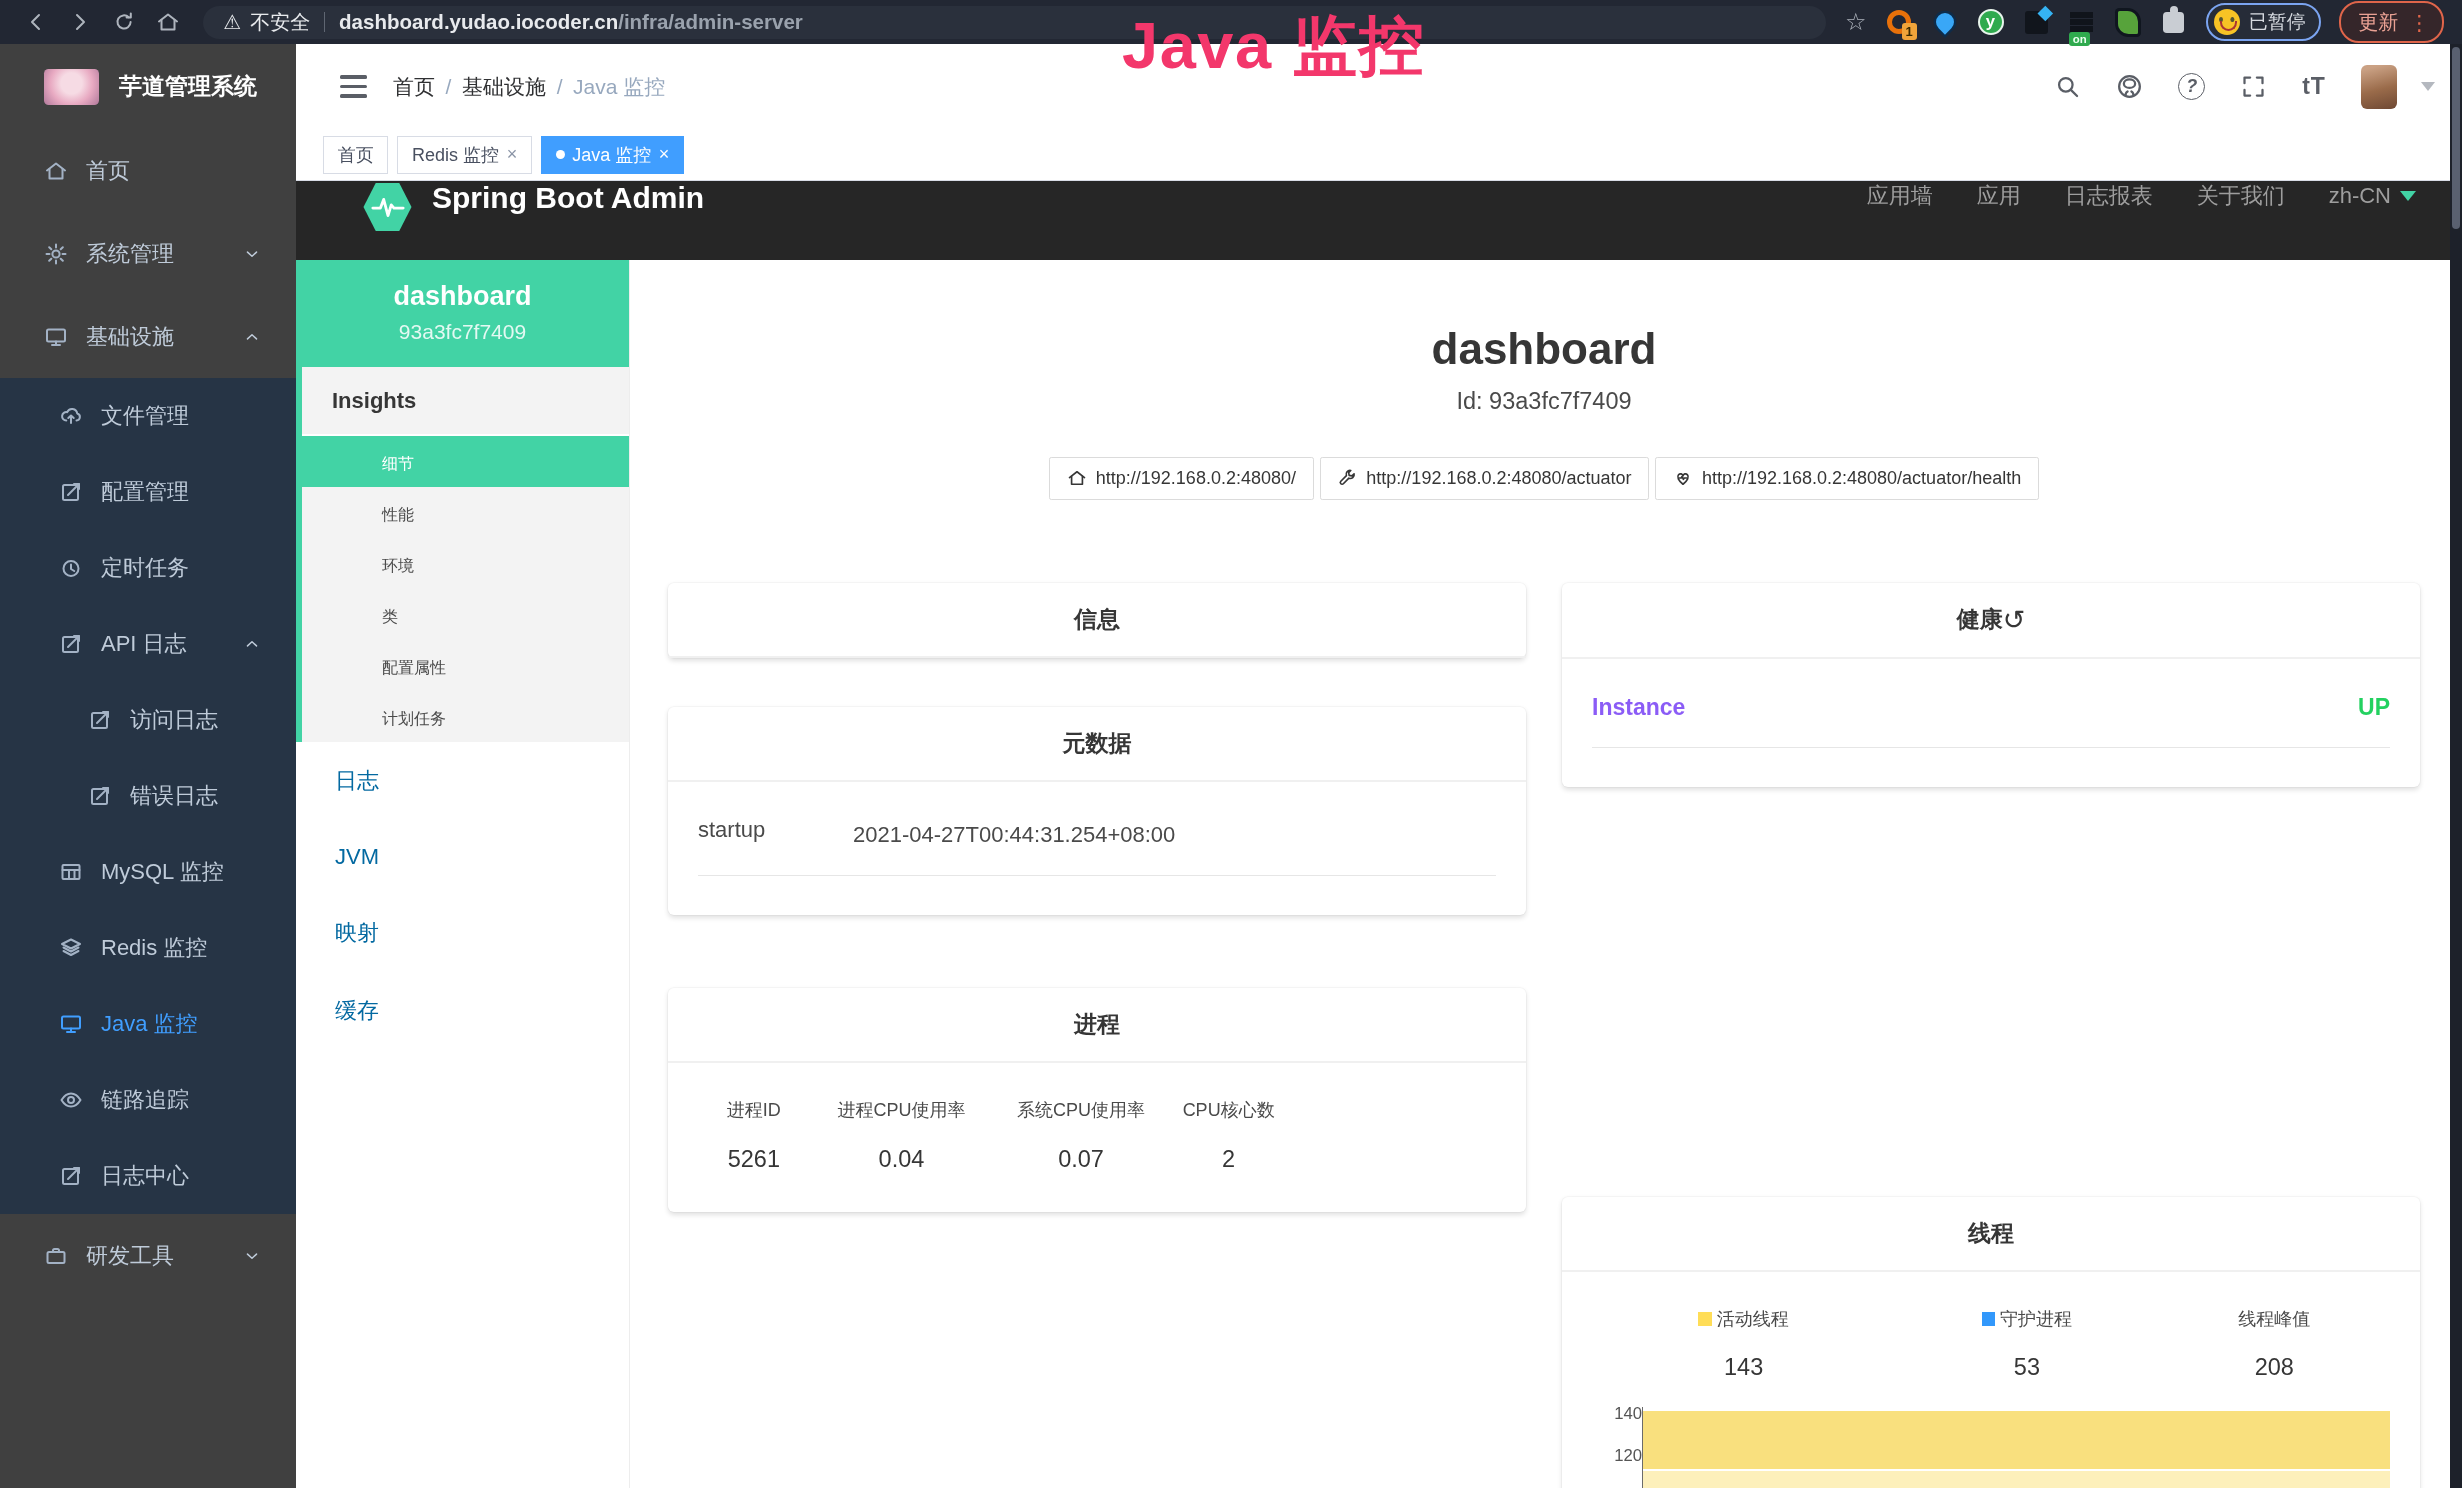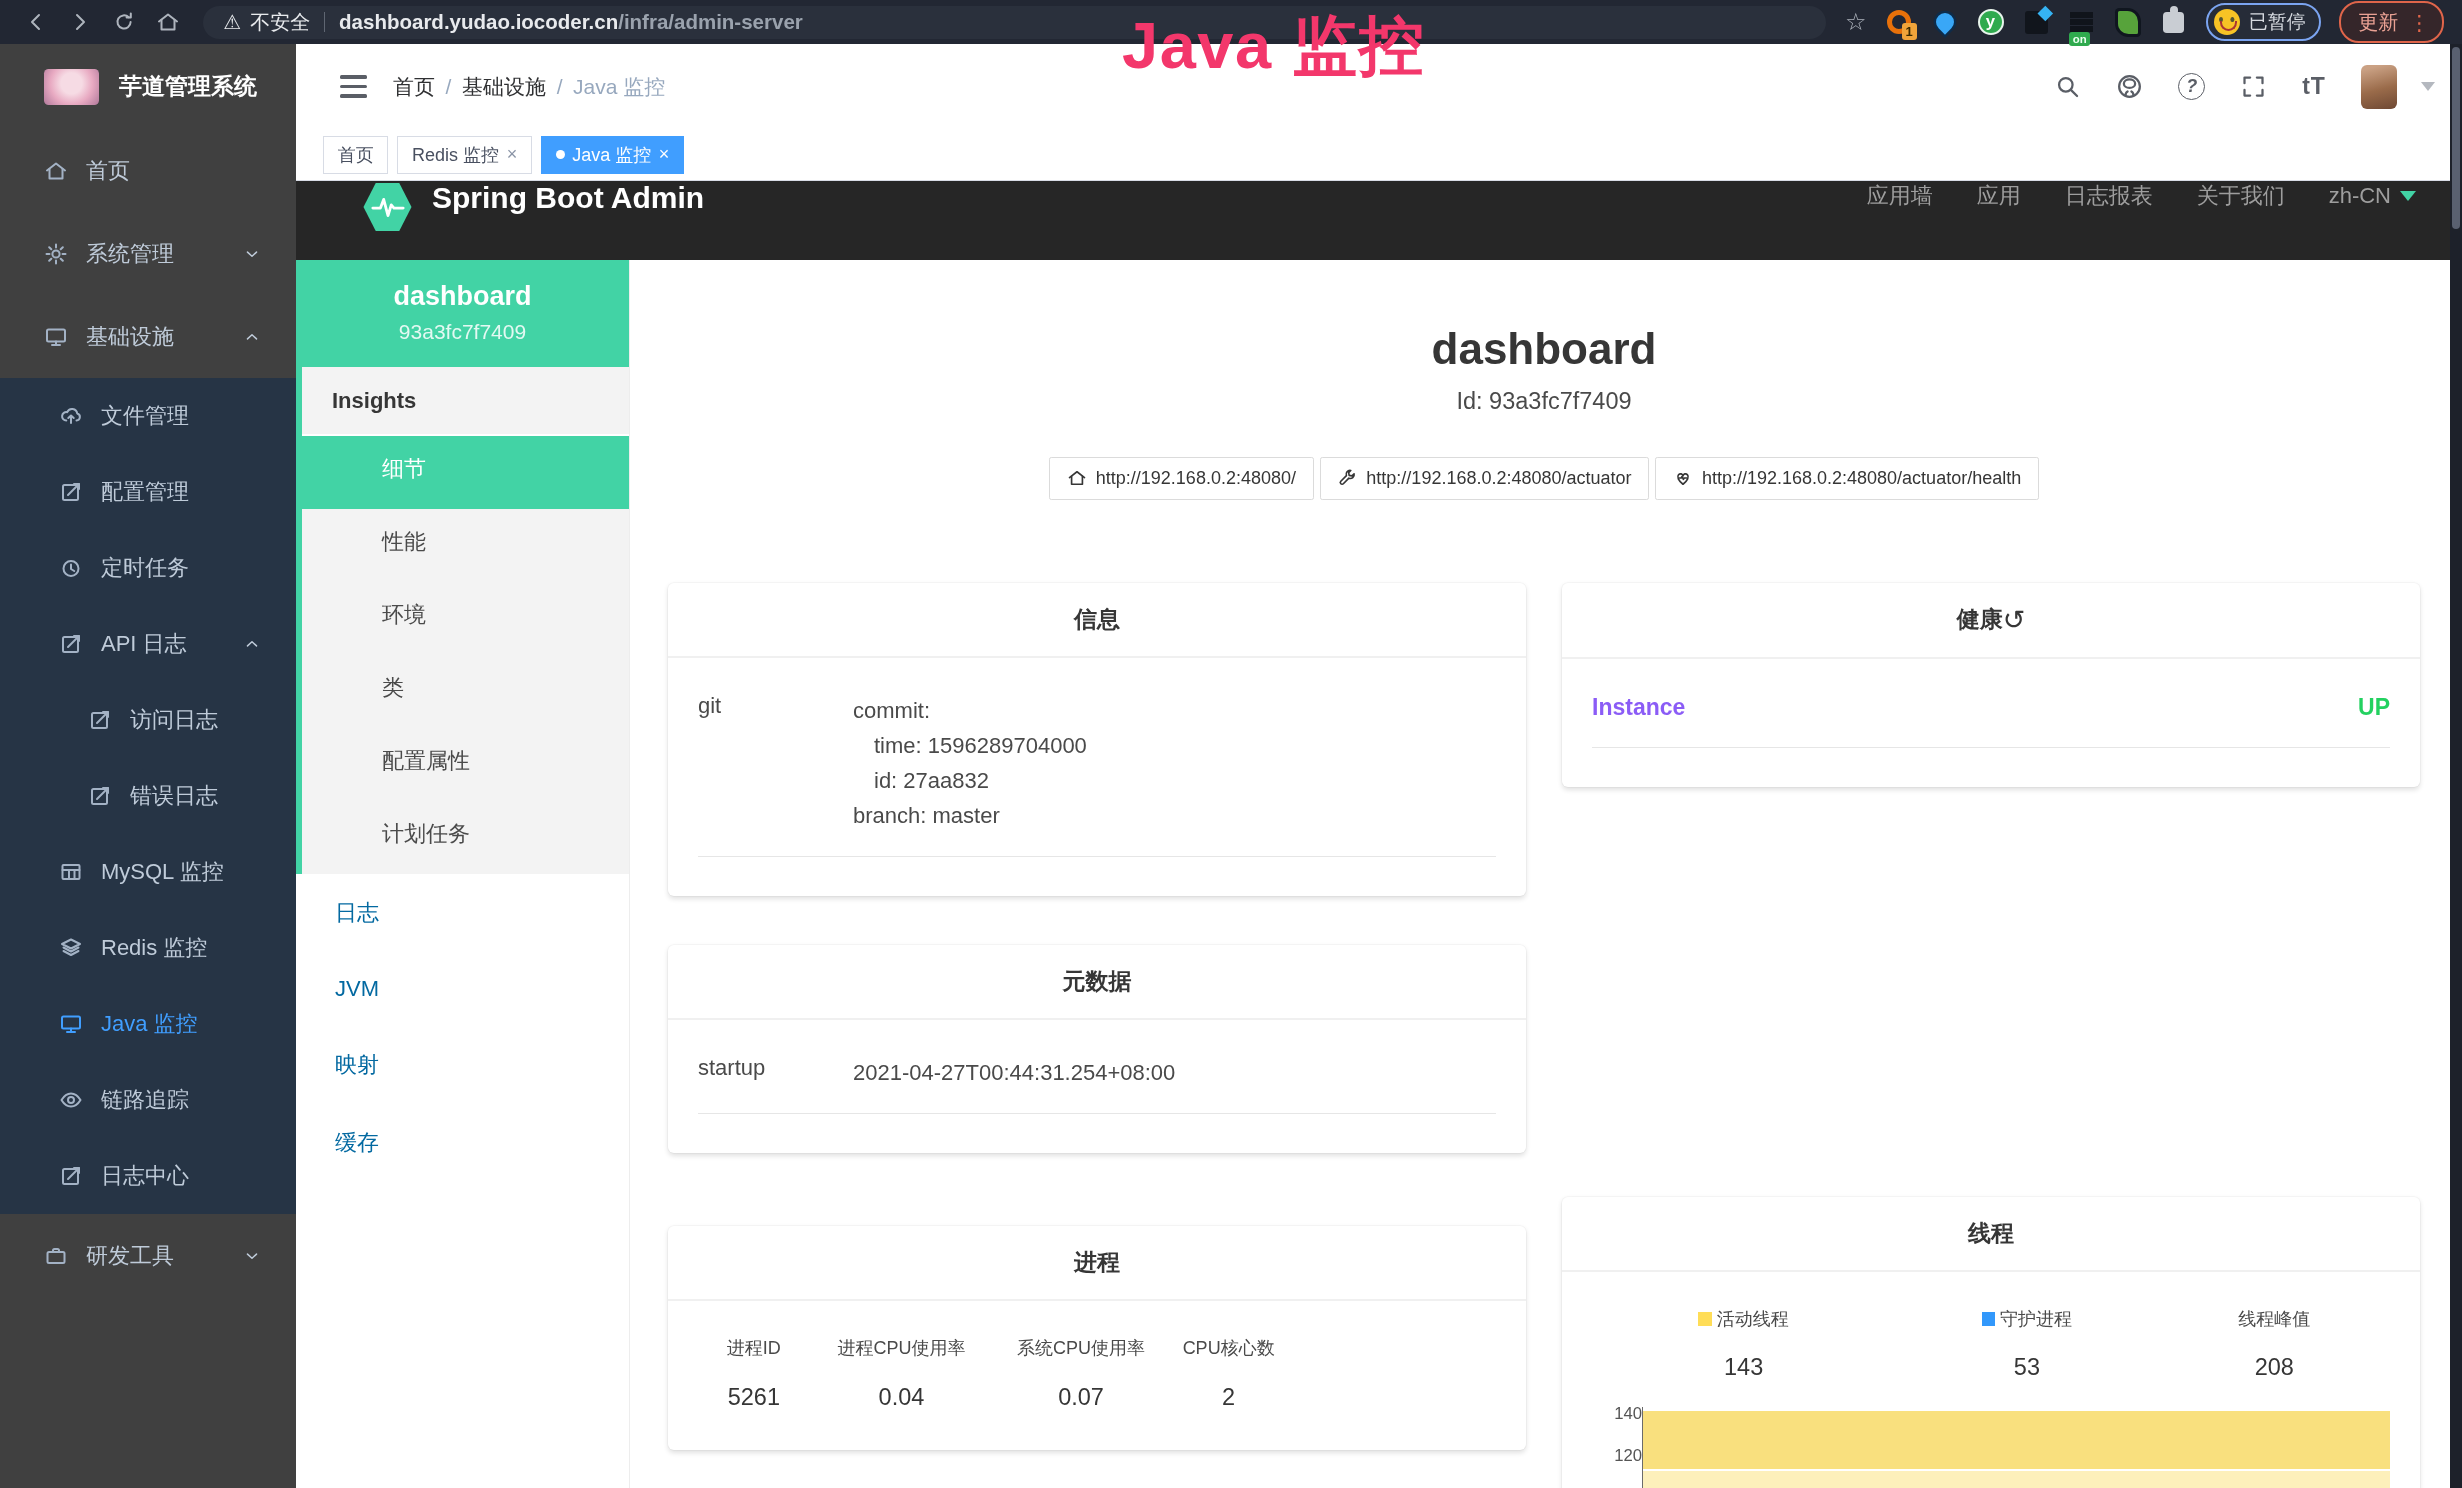--- a/index.html
+++ b/index.html
@@ -108,21 +108,21 @@
   .lang-caret { width:0; height:0; border-left:8.3px solid transparent; border-right:8.3px solid transparent; border-top:10px solid #42d3a5; }
 
   
   .sba-body { flex:1; min-height:0; display:flex; }
   .sba-side { width:334px; flex:none; background:#fff; border-right:0.8px solid #ededed; }
   .inst { background:#42d3a5; color:#fff; text-align:center; padding:21px 7.6px 23px; }
   .inst-name { font-size:27px; font-weight:bold; }
   .inst-id { font-size:21px; margin-top:7.6px; color:rgba(255,255,255,0.85); }
   .side-group { border-left:6.8px solid #42d3a5; background:#f3f3f3; }
   .insights-hd { font-size:22px; font-weight:bold; color:#363636; padding:21px 0 20px 30px; border-bottom:2.3px solid #fff; cursor:pointer; }
-  .sideitem { font-size:22px; color:#4a4a4a; padding:18px 0 25px 80px; cursor:pointer; }
+  .sideitem { font-size:16px; color:#4a4a4a; padding:18px 0 12px 80px; cursor:pointer; }
   .sideitem.active { background:#42d3a5; color:#fff; }
   .rootitem { font-size:22px; color:#0369a1; padding:24px 0 24px 39px; background:#fff; cursor:pointer; }
 
   
   .sba-main { flex:1; min-width:0; background:#fff; padding:64px 42px 0 38px; }
   .main-title { text-align:center; font-size:44px; font-weight:bold; color:#363636; }
   .main-sub { text-align:center; font-size:23.5px; color:#4a4a4a; margin-top:13.7px; }
   .links { display:flex; justify-content:center; gap:6px; margin-top:42px; }
   .link-chip { display:flex; align-items:center; gap:9px; border:0.8px solid #dbdbdb; background:#fff; padding:10px 16.7px;
                font-size:18px; color:#363636; border-radius:2.3px; cursor:pointer; }
@@ -559,31 +559,20 @@
             </span>
           </div>
 
           <div class="grid">
 
             <div class="gcol">
               <section class="card">
                 <div class="card-head">
                     <span>信息</span>
                   </div>
-                <div class="card-body">
-                  <div class="kv-row">
-                    <span class="kv-k">git</span>
-                    <div class="kv-v">
-                      <div>commit:</div>
-                      <div class="ind">time: 1596289704000</div>
-                      <div class="ind">id: 27aa832</div>
-                      <div>branch: master</div>
-                    </div>
-                  </div>
-                </div>
               </section>
 
               <section class="card m-metadata">
                 <div class="card-head">
                     <span>元数据</span>
                   </div>
                 <div class="card-body">
                   <div class="kv-row">
                     <span class="kv-k">startup</span>
                     <div class="kv-v">2021-04-27T00:44:31.254+08:00</div>

